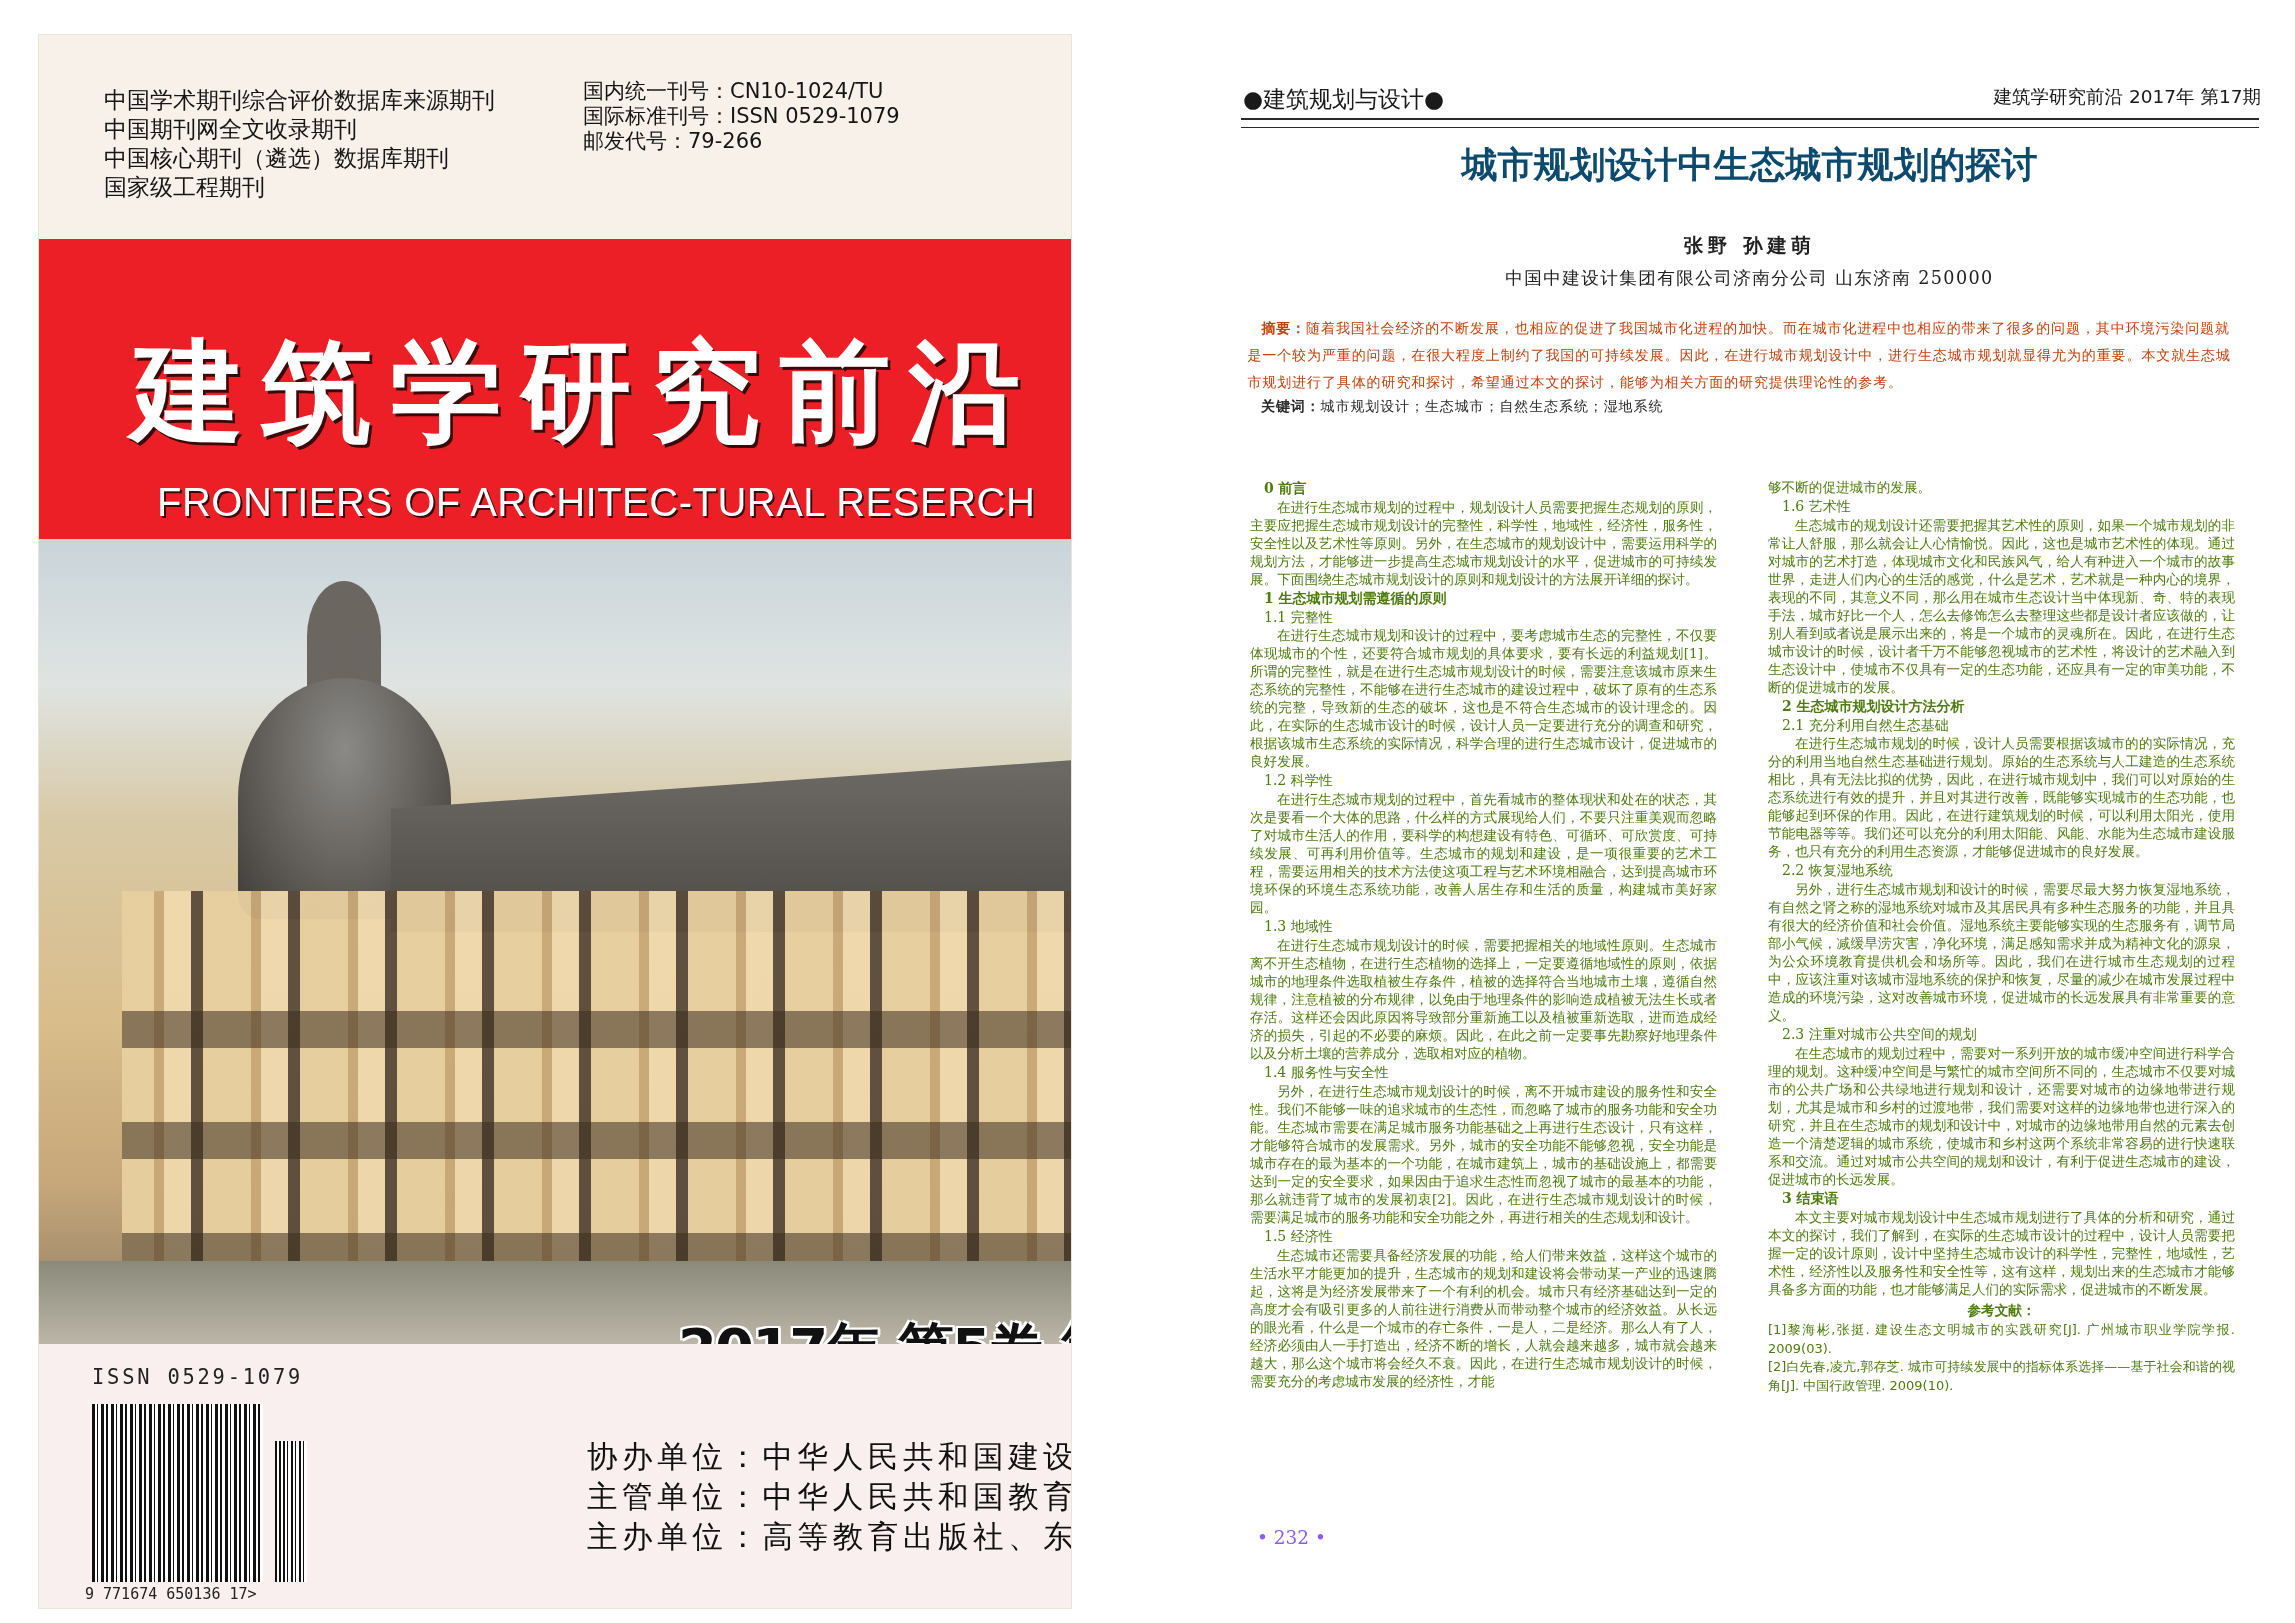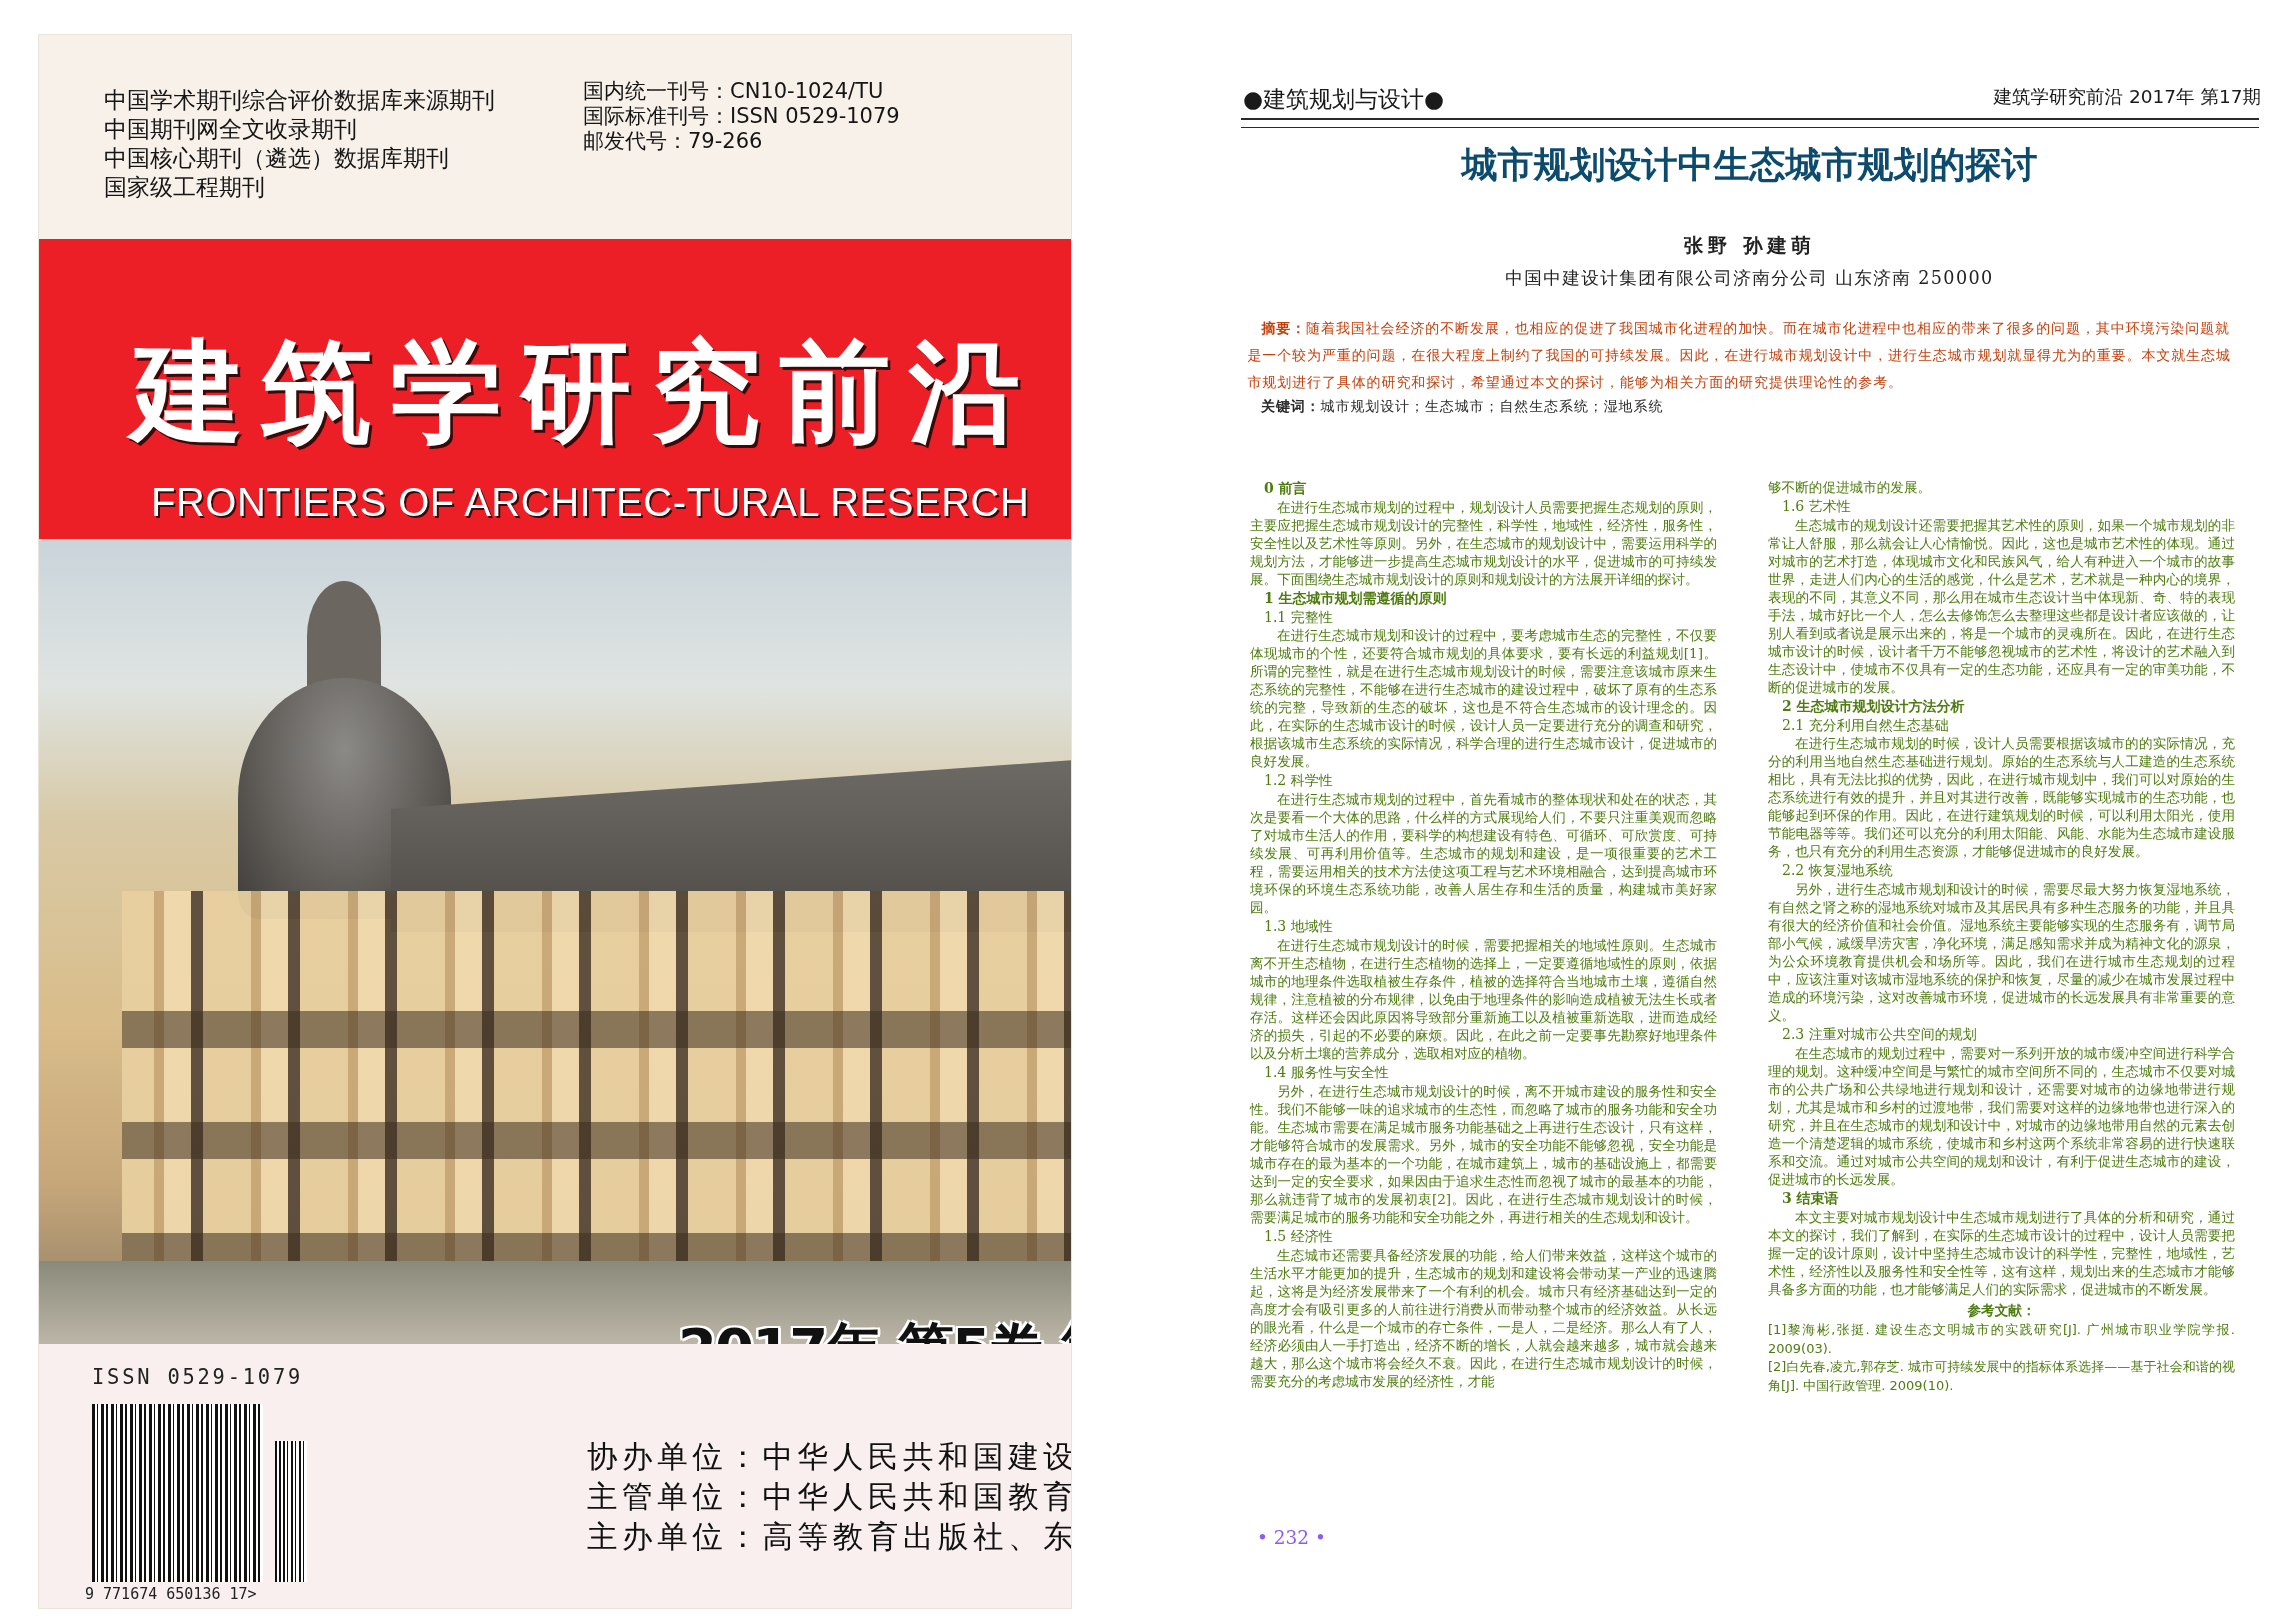--- a/index.html
+++ b/index.html
@@ -32,21 +32,21 @@
     background:#ec1f27;
   }
   #cover-title-cn {
     position:absolute; left:93px; top:79px; width:925px;
     font-family:"DejaVu Serif", serif;
     font-size:111px; font-weight:bold; color:#ffffff;
     letter-spacing:18.5px; white-space:nowrap;
     text-shadow: 2.8px 2.8px 0 #3a0a0a;
   }
   #cover-title-en {
-    position:absolute; left:112px; top:241px;
+    position:absolute; left:118px; top:241px;
     font-family:"Liberation Sans", sans-serif;
     font-size:40px; color:#ffffff; white-space:nowrap;
     letter-spacing:0.5px;
     text-shadow: 1.9px 1.9px 0 #3a0a0a;
   }
   #cover-photo {
     position:absolute; left:0; top:504px; width:1115px; height:805px;
     background:linear-gradient(180deg,#c9d4da 0%,#dfe4e2 18%,#d8c9a6 35%,#d9bd8a 60%,#c6a77a 80%,#8a7a63 100%);
     overflow:hidden;
   }

